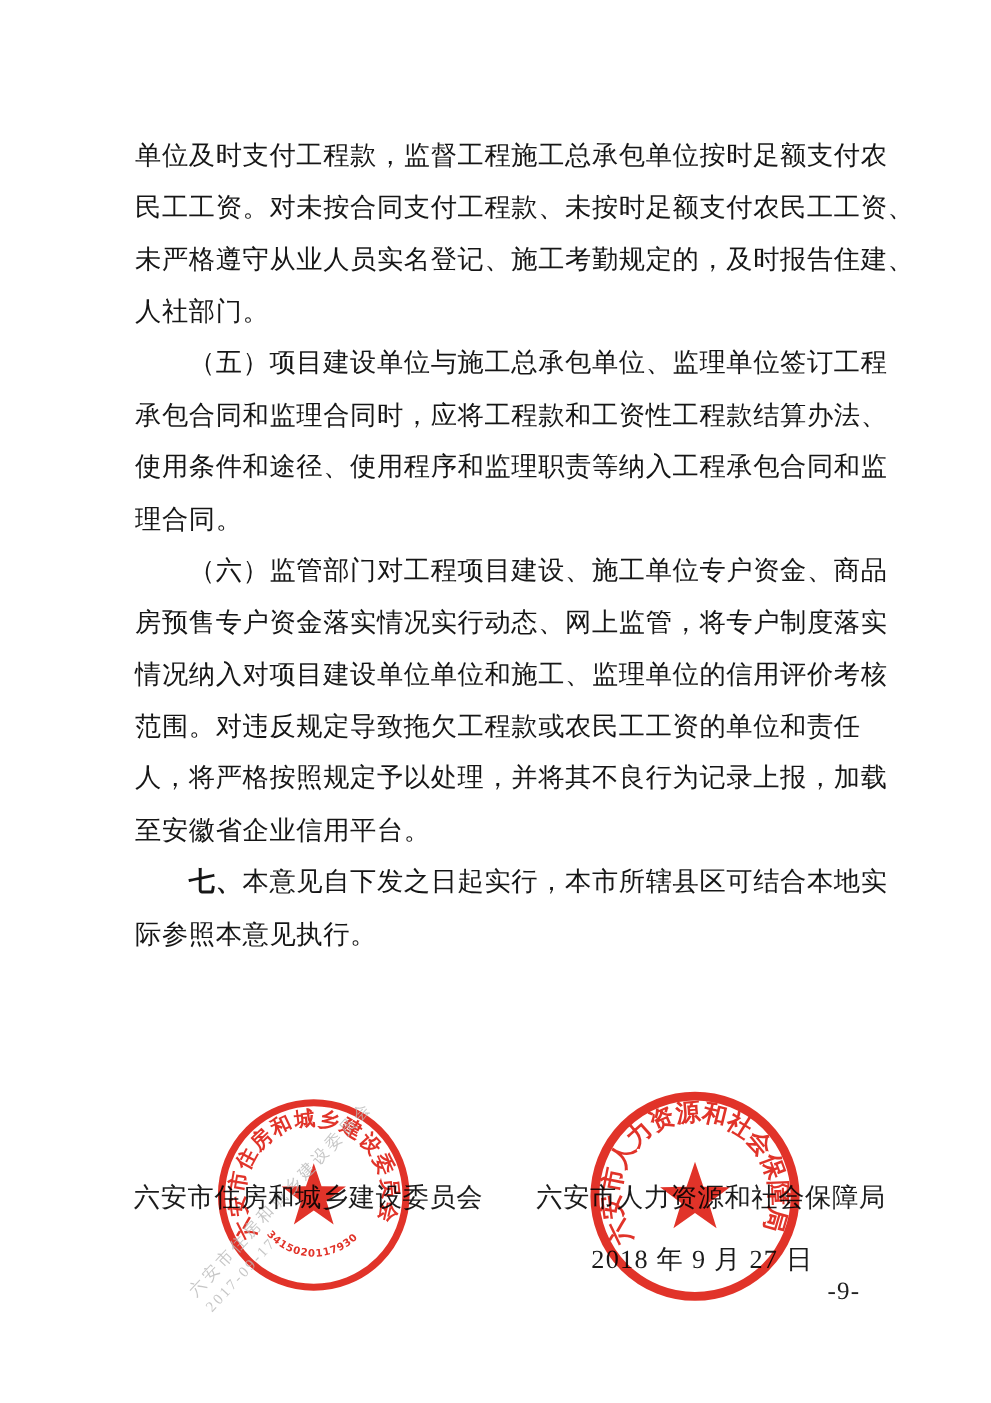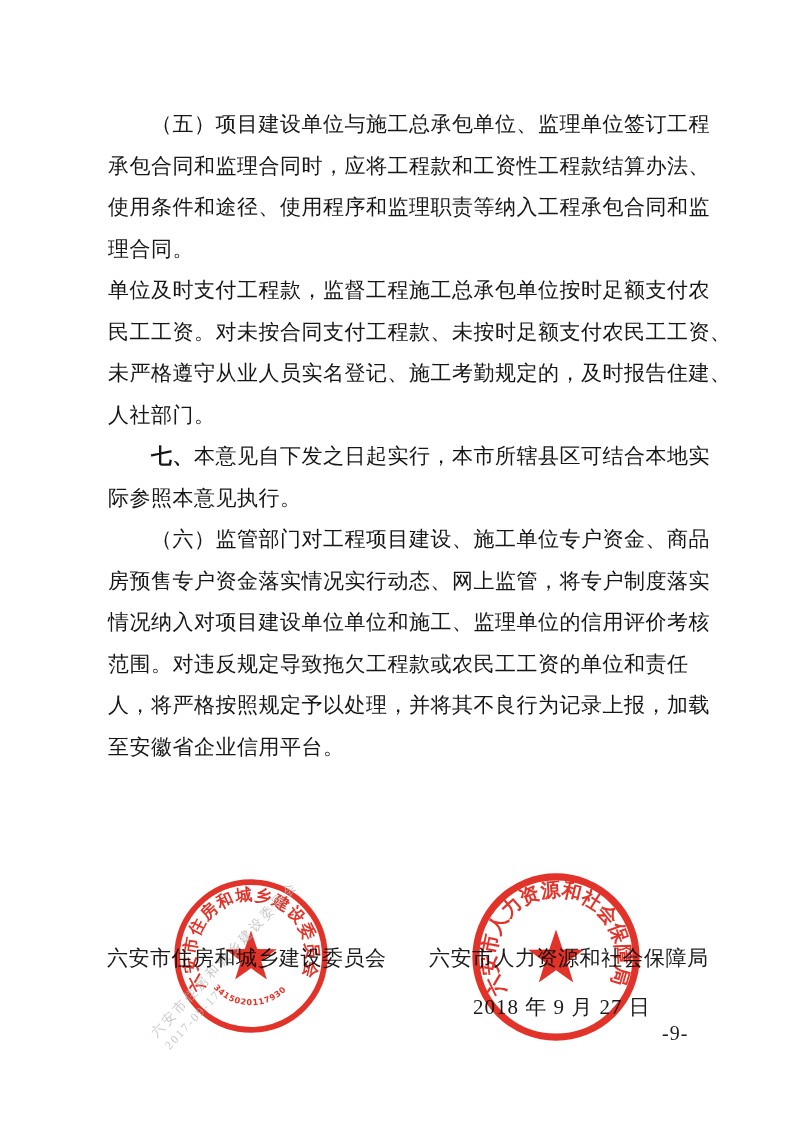--- a/index.html
+++ b/index.html
@@ -72,36 +72,36 @@
   }
   .watermark .wm1{font-size:13px;letter-spacing:3px;}
   .watermark .wm2{font-size:12px;letter-spacing:2px;margin-top:2px;}
 </style>
 </head>
 <body>
 
 <div class="page">
 
   <div class="body-text">
+    <p class="par">单位及时支付工程款，监督工程施工总承包单位按时足额支付农
+民工工资。对未按合同支付工程款、未按时足额支付农民工工资、
+未严格遵守从业人员实名登记、施工考勤规定的，及时报告住建、
+人社部门。</p>
     <p class="par">　　（五）项目建设单位与施工总承包单位、监理单位签订工程
 承包合同和监理合同时，应将工程款和工资性工程款结算办法、
 使用条件和途径、使用程序和监理职责等纳入工程承包合同和监
 理合同。</p>
-    <p class="par">单位及时支付工程款，监督工程施工总承包单位按时足额支付农
-民工工资。对未按合同支付工程款、未按时足额支付农民工工资、
-未严格遵守从业人员实名登记、施工考勤规定的，及时报告住建、
-人社部门。</p>
-    <p class="par"><span class="lead-bold">　　七、</span><span>本意见自下发之日起实行，本市所辖县区可结合本地实
-际参照本意见执行。</span></p>
     <p class="par">　　（六）监管部门对工程项目建设、施工单位专户资金、商品
 房预售专户资金落实情况实行动态、网上监管，将专户制度落实
 情况纳入对项目建设单位单位和施工、监理单位的信用评价考核
 范围。对违反规定导致拖欠工程款或农民工工资的单位和责任
 人，将严格按照规定予以处理，并将其不良行为记录上报，加载
 至安徽省企业信用平台。</p>
+    <p class="par"><span class="lead-bold">　　七、</span><span>本意见自下发之日起实行，本市所辖县区可结合本地实
+际参照本意见执行。</span></p>
   </div>
 
   <div class="sig-org left">六安市住房和城乡建设委员会</div>
   <div class="sig-org right">六安市人力资源和社会保障局</div>
   <div class="sig-date">2018 年 9 月 27 日</div>
   <div class="page-number">-9-</div>
 
   <div class="seal seal-left">
     <svg viewBox="0 0 200 200">
       <defs>

